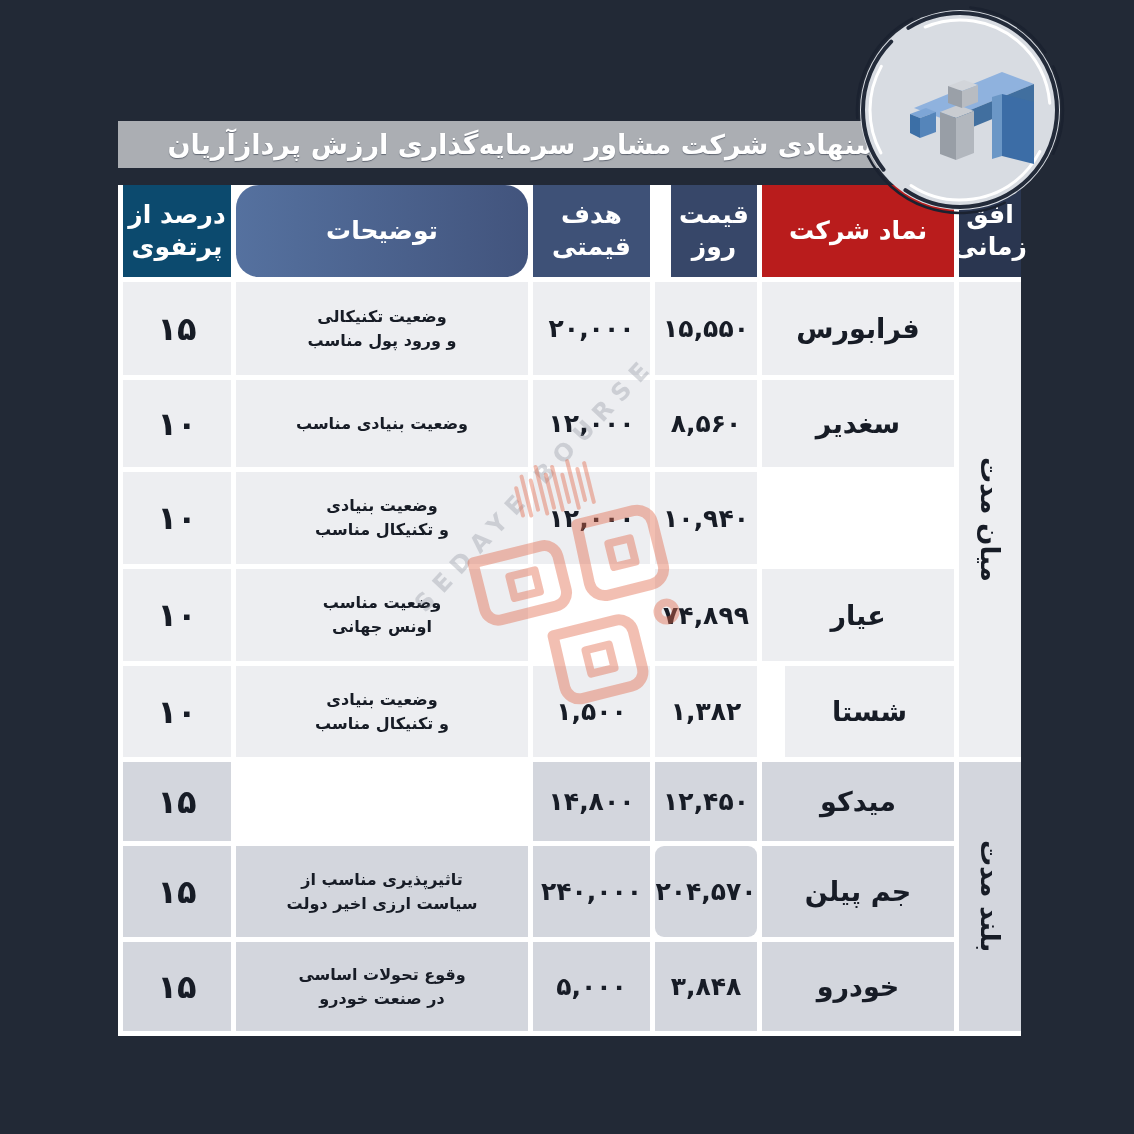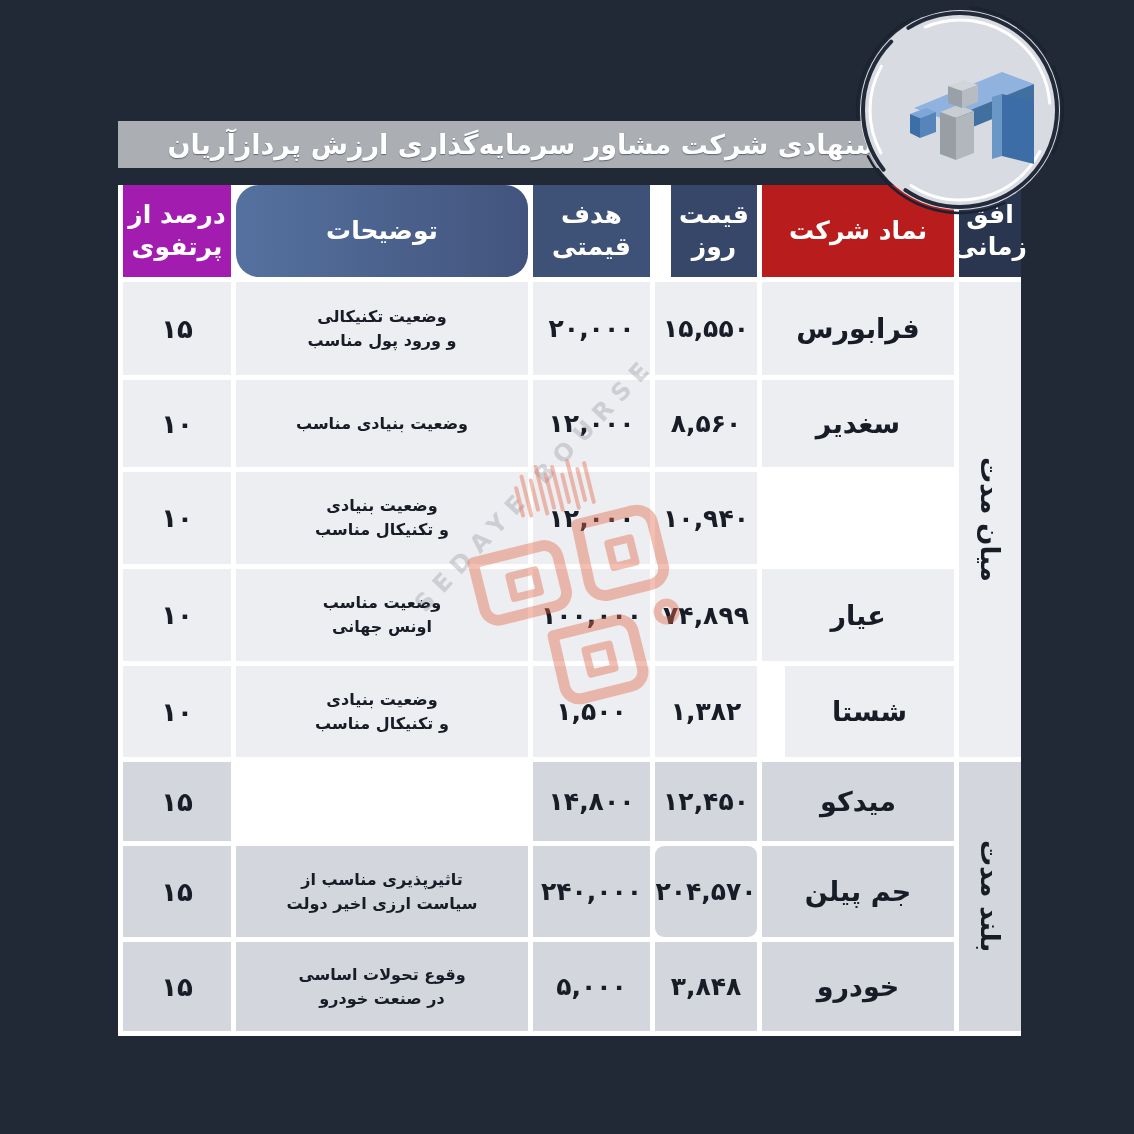--- a/index.html
+++ b/index.html
@@ -33,27 +33,27 @@
   .cell{
     display:flex;align-items:center;justify-content:center;text-align:center;
     white-space:pre-line;font-weight:bold;color:#171c26;
   }
   .hcell{color:#ffffff;font-size:25px;line-height:1.3;}
   .hc1{grid-column:1;grid-row:1;background:#2a3650;}
   .hc2{grid-column:2;grid-row:1;background:#b91c1c;}
   .hc3{grid-column:3;grid-row:1;background:#374769;margin-left:16px;}
   .hc4{grid-column:4;grid-row:1;background:#3e5177;}
   .hc5{grid-column:5;grid-row:1;background:linear-gradient(to left,#42547d,#55719f);border-radius:23px;}
-  .hc6{grid-column:6;grid-row:1;background:#a21caf;}
+  .hc6{grid-column:6;grid-row:1;background:#0c4a6e;}
   .g1{background:#edeef1;}
   .g2{background:#d3d6dd;}
   .cell-symbol{font-size:27px;}
   .cell-number{font-size:25px;letter-spacing:1px;}
   .cell-note{font-size:16px;line-height:1.5;}
-  .cell-percent{font-size:26px;text-align:center;}
+  .cell-percent{font-size:32px;text-align:center;}
   .horizon-cell{grid-column:1;}
   .vertical-text{
     writing-mode:vertical-rl;font-size:26px;font-weight:bold;color:#171c26;
     letter-spacing:2px;
   }
   
   .wm-latin{
     position:absolute;left:300px;top:470px;width:470px;z-index:4;
     direction:ltr;text-align:center;
     transform:rotate(-47deg);transform-origin:center;
@@ -125,21 +125,20 @@
       <div class="cell cell-number g1" style="grid-area: 3 / 4;">۱۲,۰۰۰</div>
       <div class="cell cell-note g1" style="grid-area: 3 / 5;">وضعیت بنیادی مناسب</div>
       <div class="cell cell-number cell-percent g1" style="grid-area: 3 / 6;">۱۰</div>
       <div class="cell cell-number g1" style="grid-area: 4 / 3;">۱۰,۹۴۰</div>
       <div class="cell cell-number g1" style="grid-area: 4 / 4;">۱۲,۰۰۰</div>
       <div class="cell cell-note g1" style="grid-area: 4 / 5;">وضعیت بنیادی
 و تکنیکال مناسب</div>
       <div class="cell cell-number cell-percent g1" style="grid-area: 4 / 6;">۱۰</div>
       <div class="cell cell-symbol g1" style="grid-area: 5 / 2;">عیار</div>
       <div class="cell cell-number g1" style="grid-area: 5 / 3;">۷۴,۸۹۹</div>
-      <div class="cell cell-number g1" style="grid-area: 5 / 4;">۱۰۰,۰۰۰</div>
       <div class="cell cell-note g1" style="grid-area: 5 / 5;">وضعیت مناسب
 اونس جهانی</div>
       <div class="cell cell-number cell-percent g1" style="grid-area: 5 / 6;">۱۰</div>
       <div class="cell cell-symbol g1" style="grid-area: 6 / 2; margin-left: 23px;">شستا</div>
       <div class="cell cell-number g1" style="grid-area: 6 / 3;">۱,۳۸۲</div>
       <div class="cell cell-number g1" style="grid-area: 6 / 4;">۱,۵۰۰</div>
       <div class="cell cell-note g1" style="grid-area: 6 / 5;">وضعیت بنیادی
 و تکنیکال مناسب</div>
       <div class="cell cell-number cell-percent g1" style="grid-area: 6 / 6;">۱۰</div>
       <div class="cell cell-symbol g2" style="grid-area: 7 / 2;">میدکو</div>

